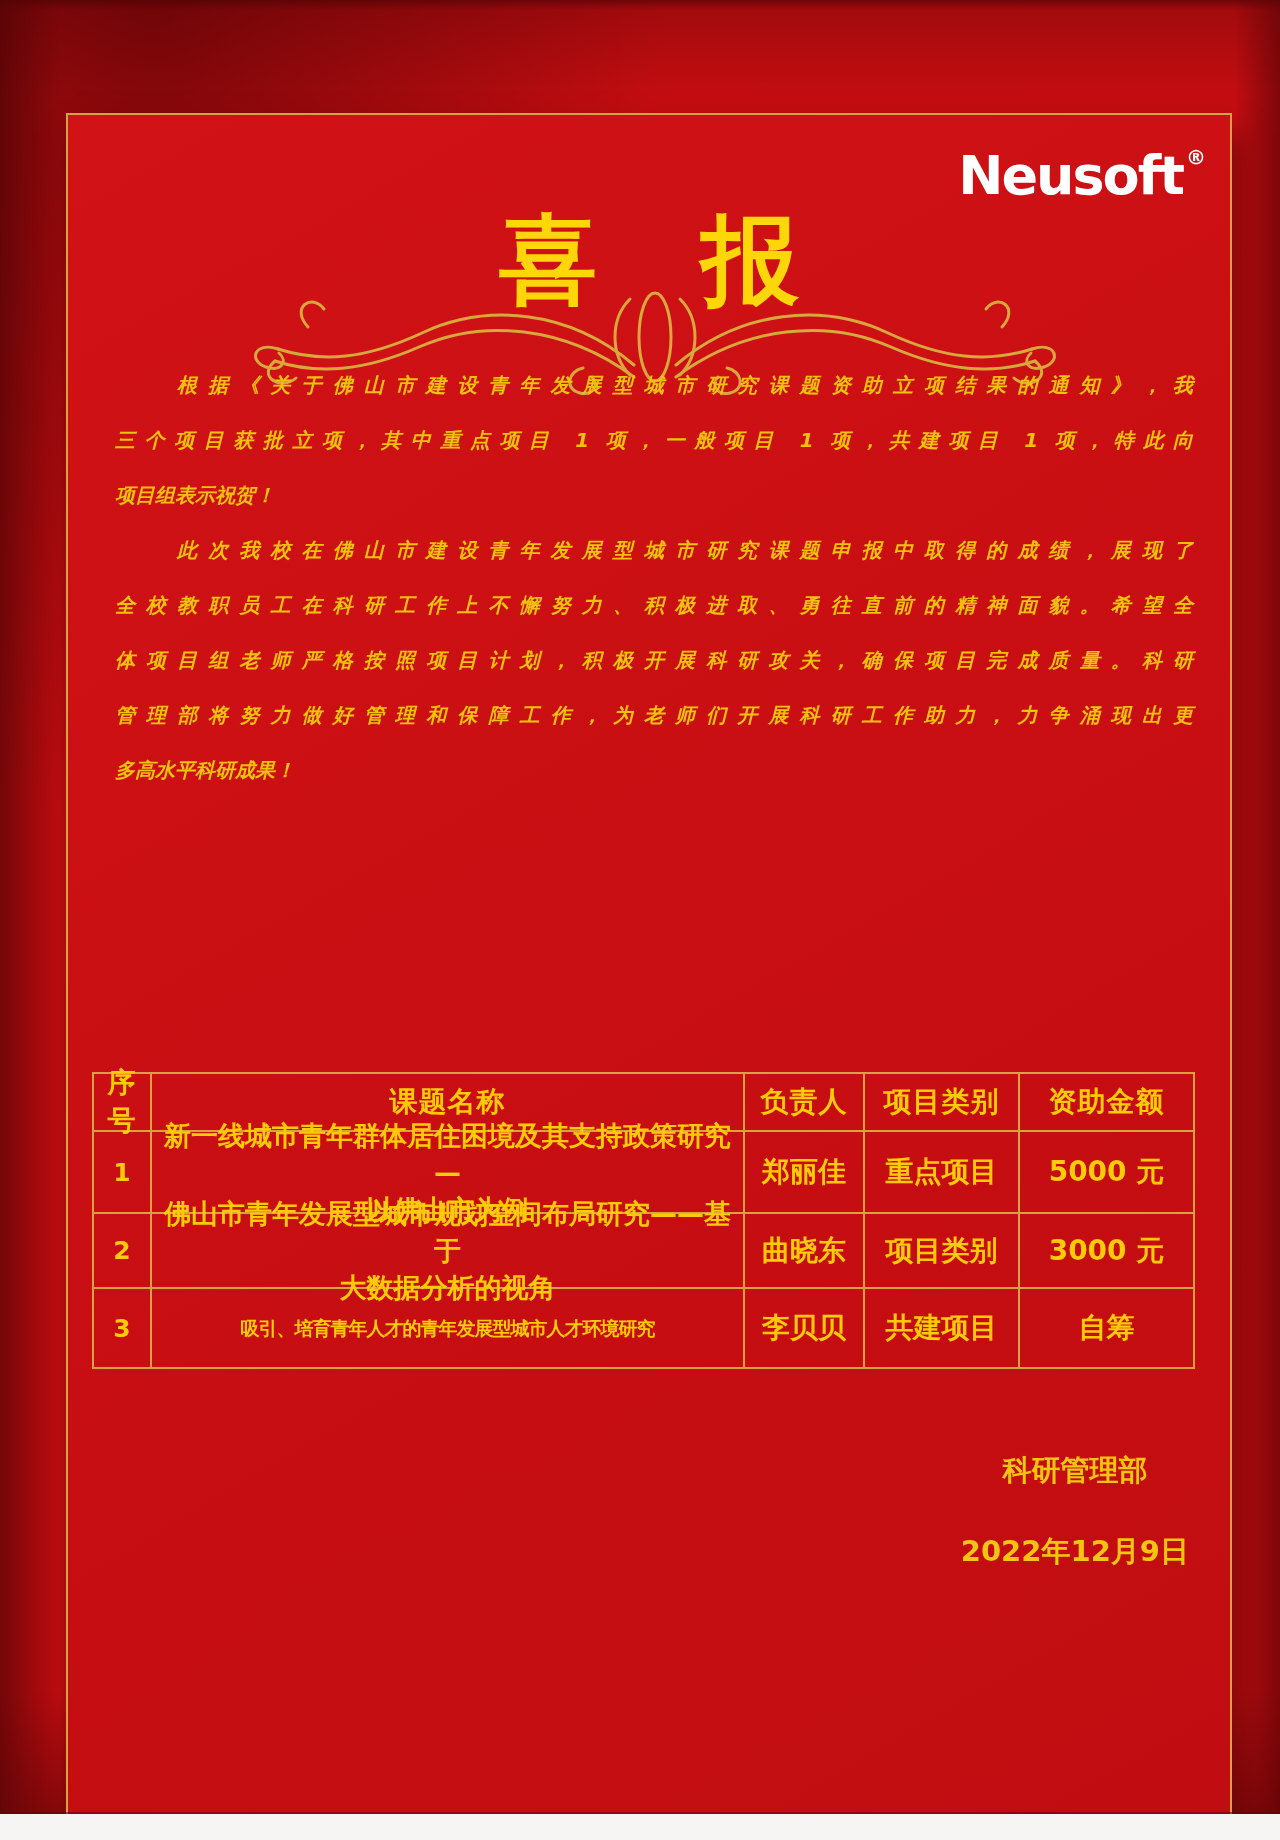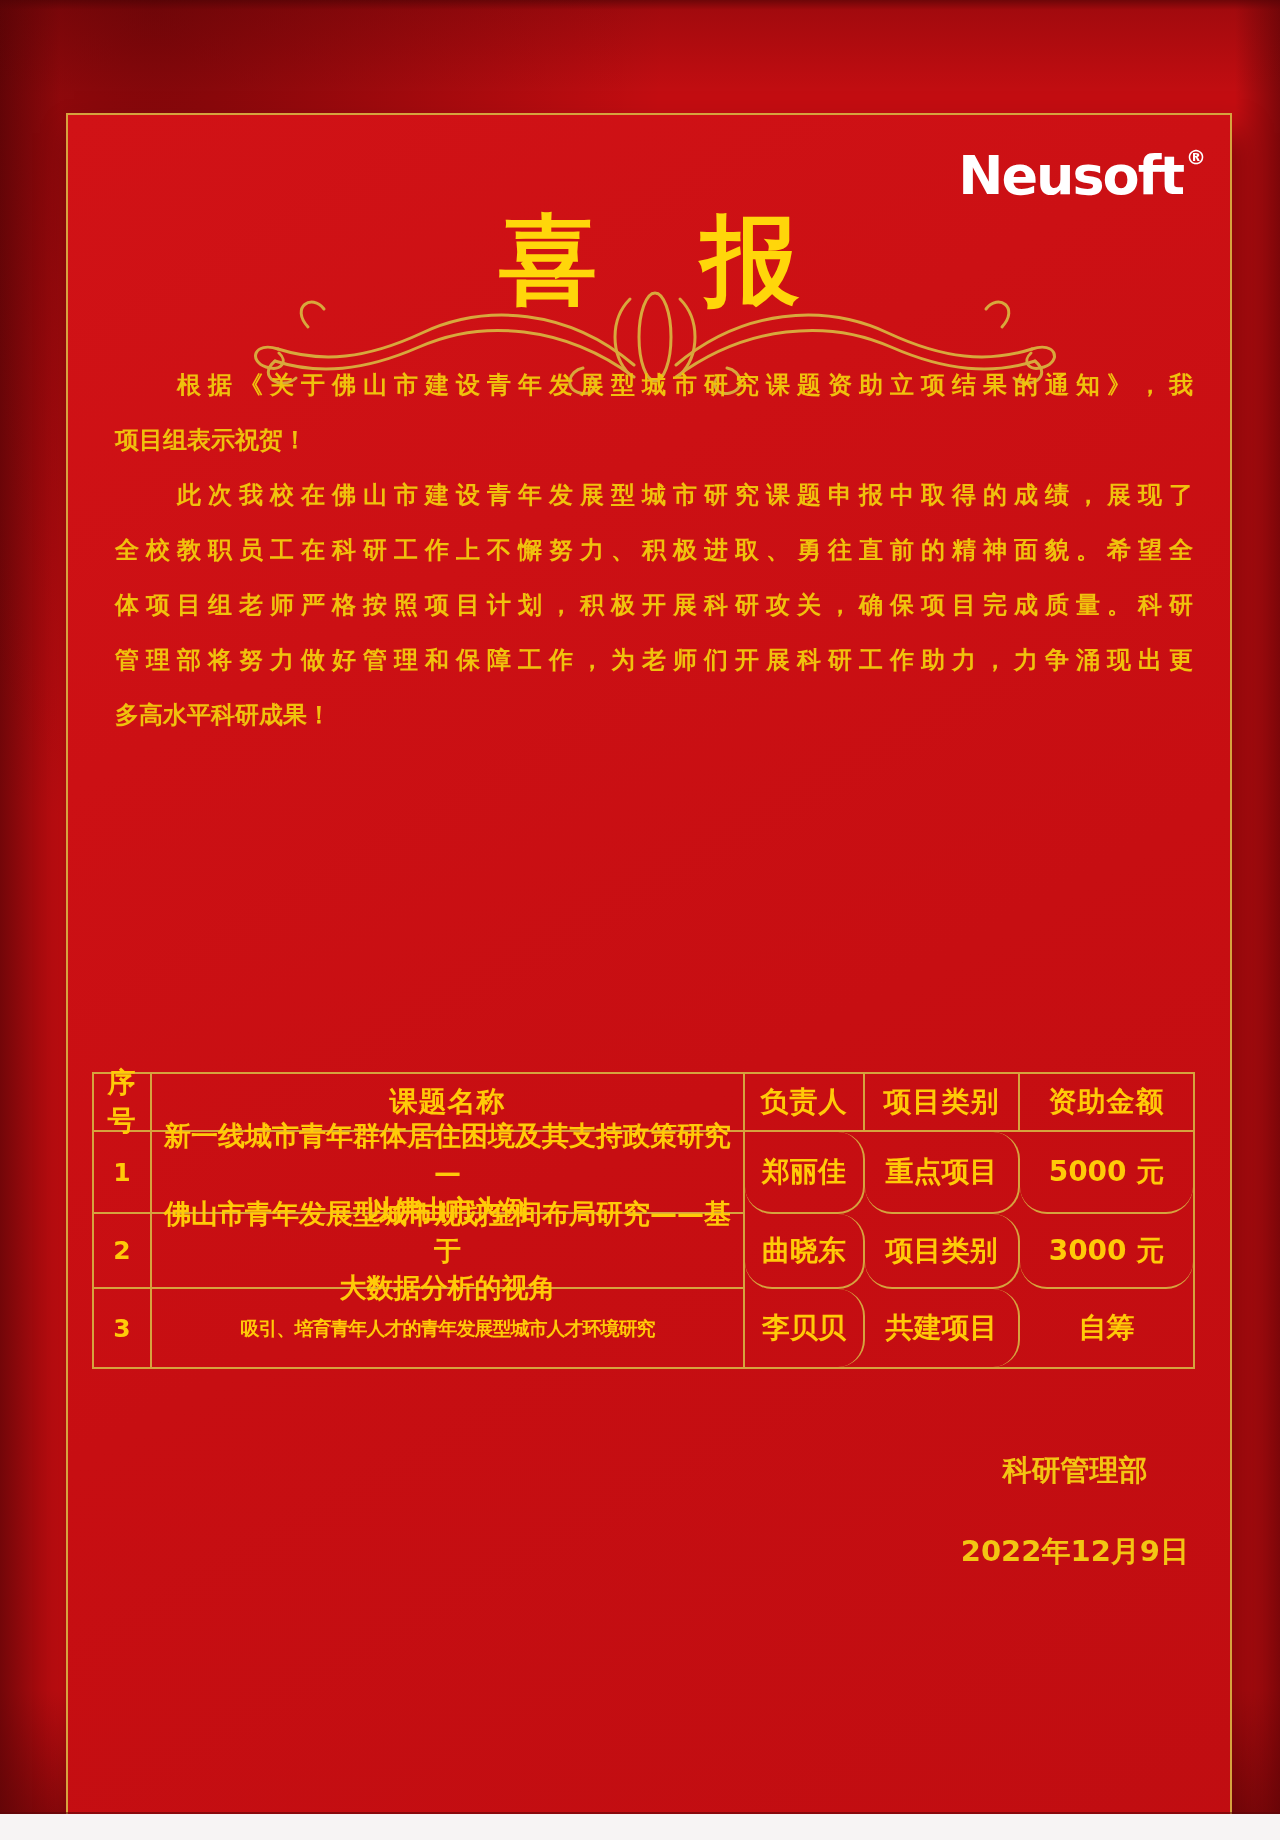--- a/index.html
+++ b/index.html
@@ -36,21 +36,21 @@
   
   .title-row{
     position:absolute;top:96px;left:0;width:100%;
     display:flex;justify-content:center;gap:104px;
     font-size:98px;line-height:1;font-weight:bold;color:#ffd60a;
   }
   .flourish{position:absolute;left:170px;top:150px;width:834px;height:146px;}
   
   .paragraphs{
     position:absolute;left:47px;top:243px;width:1078px;
-    font-size:24px;line-height:55px;font-weight:bold;color:#f0c10d;
+    font-size:20px;line-height:55px;font-weight:bold;color:#f0c10d;font-style:italic;
   }
   .pline{text-align:justify;text-align-last:justify;}
   .pline.indent{padding-left:62px;}
   .pline.endline{text-align-last:left;}
   
   .tbl{
     position:absolute;left:24px;top:957px;
     display:grid;
     grid-template-columns:58px 593px 120px 155px 173px;
     grid-template-rows:58px 82px 75px 78px;
@@ -62,21 +62,21 @@
     display:flex;flex-direction:column;align-items:center;justify-content:center;
     border-right:2px solid #d6a33e;border-bottom:2px solid #d6a33e;
     box-sizing:border-box;text-align:center;
   }
   .cell.lastcol{border-right:none;}
   .cell.lastrow{border-bottom:none;}
   .cell.hdr{font-size:28px;letter-spacing:1px;}
   .cell.no{font-size:25px;}
   .cell.name{font-size:27px;line-height:37px;}
   .cell.name.single{font-size:19px;letter-spacing:-1px;white-space:nowrap;}
-  .cell.plain{font-size:28px;border-radius:27px;}
+  .cell.plain{font-size:28px;}
   
   .signature{position:absolute;right:41px;top:1341px;text-align:center;color:#f3c513;font-weight:bold;}
   .signature .dept{font-size:29px;line-height:29px;}
   .signature .date{font-size:29px;line-height:29px;margin-top:52px;}
 </style>
 </head>
 <body>
 
 <div class="bg-shade"></div>
 <div class="white-strip"></div>
@@ -113,20 +113,21 @@
         <path d="M40,84 C16,76 10,96 28,102 C44,107 50,96 41,88"></path>
         <path d="M37,96 C18,112 44,126 58,113"></path>
         <path d="M70,62 C52,42 74,28 86,44"></path>
         <path d="M345,103 C330,106 326,124 342,128 C354,131 362,120 354,112"></path>
       </g>
     </g>
   </svg>
 
   <div class="paragraphs">
     <div class="pline indent">根据《关于佛山市建设青年发展型城市研究课题资助立项结果的通知》，我</div>
+    <div class="pline">三个项目获批立项，其中重点项目 1 项，一般项目 1 项，共建项目 1 项，特此向</div>
     <div class="pline endline">项目组表示祝贺！</div>
     <div class="pline indent">此次我校在佛山市建设青年发展型城市研究课题申报中取得的成绩，展现了</div>
     <div class="pline">全校教职员工在科研工作上不懈努力、积极进取、勇往直前的精神面貌。希望全</div>
     <div class="pline">体项目组老师严格按照项目计划，积极开展科研攻关，确保项目完成质量。科研</div>
     <div class="pline">管理部将努力做好管理和保障工作，为老师们开展科研工作助力，力争涌现出更</div>
     <div class="pline endline">多高水平科研成果！</div>
   </div>
 
   <div class="tbl">
 

